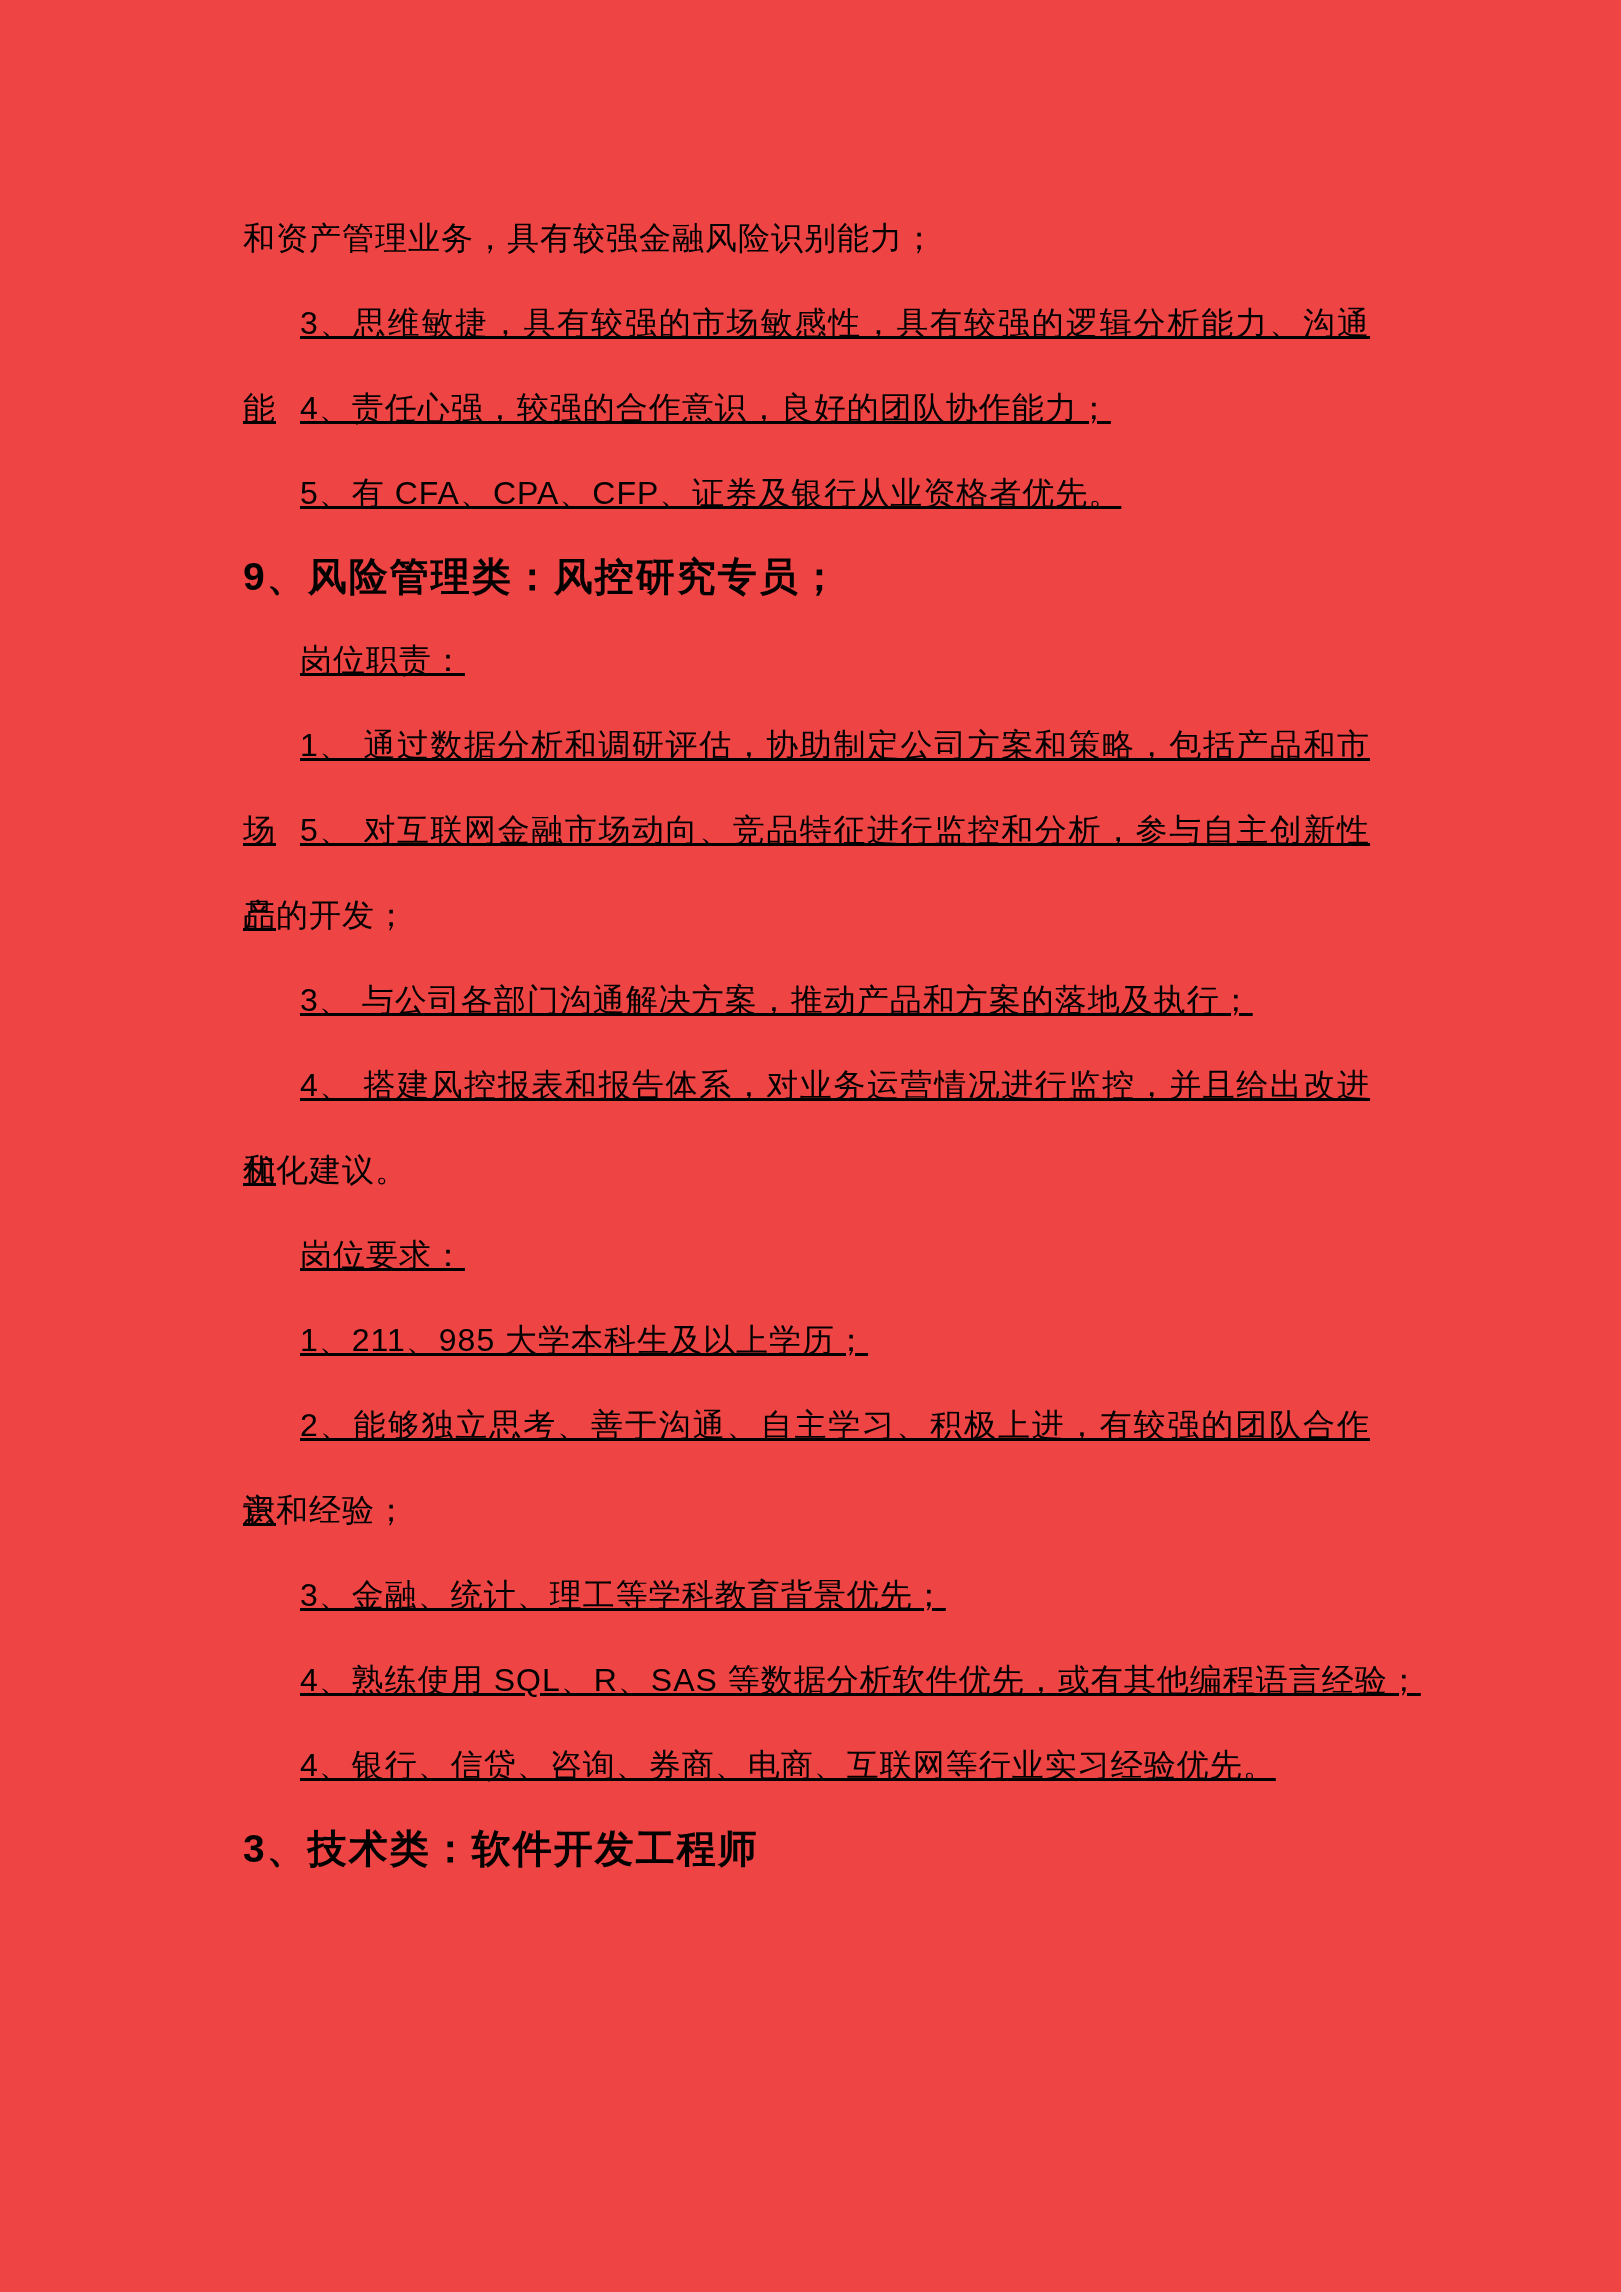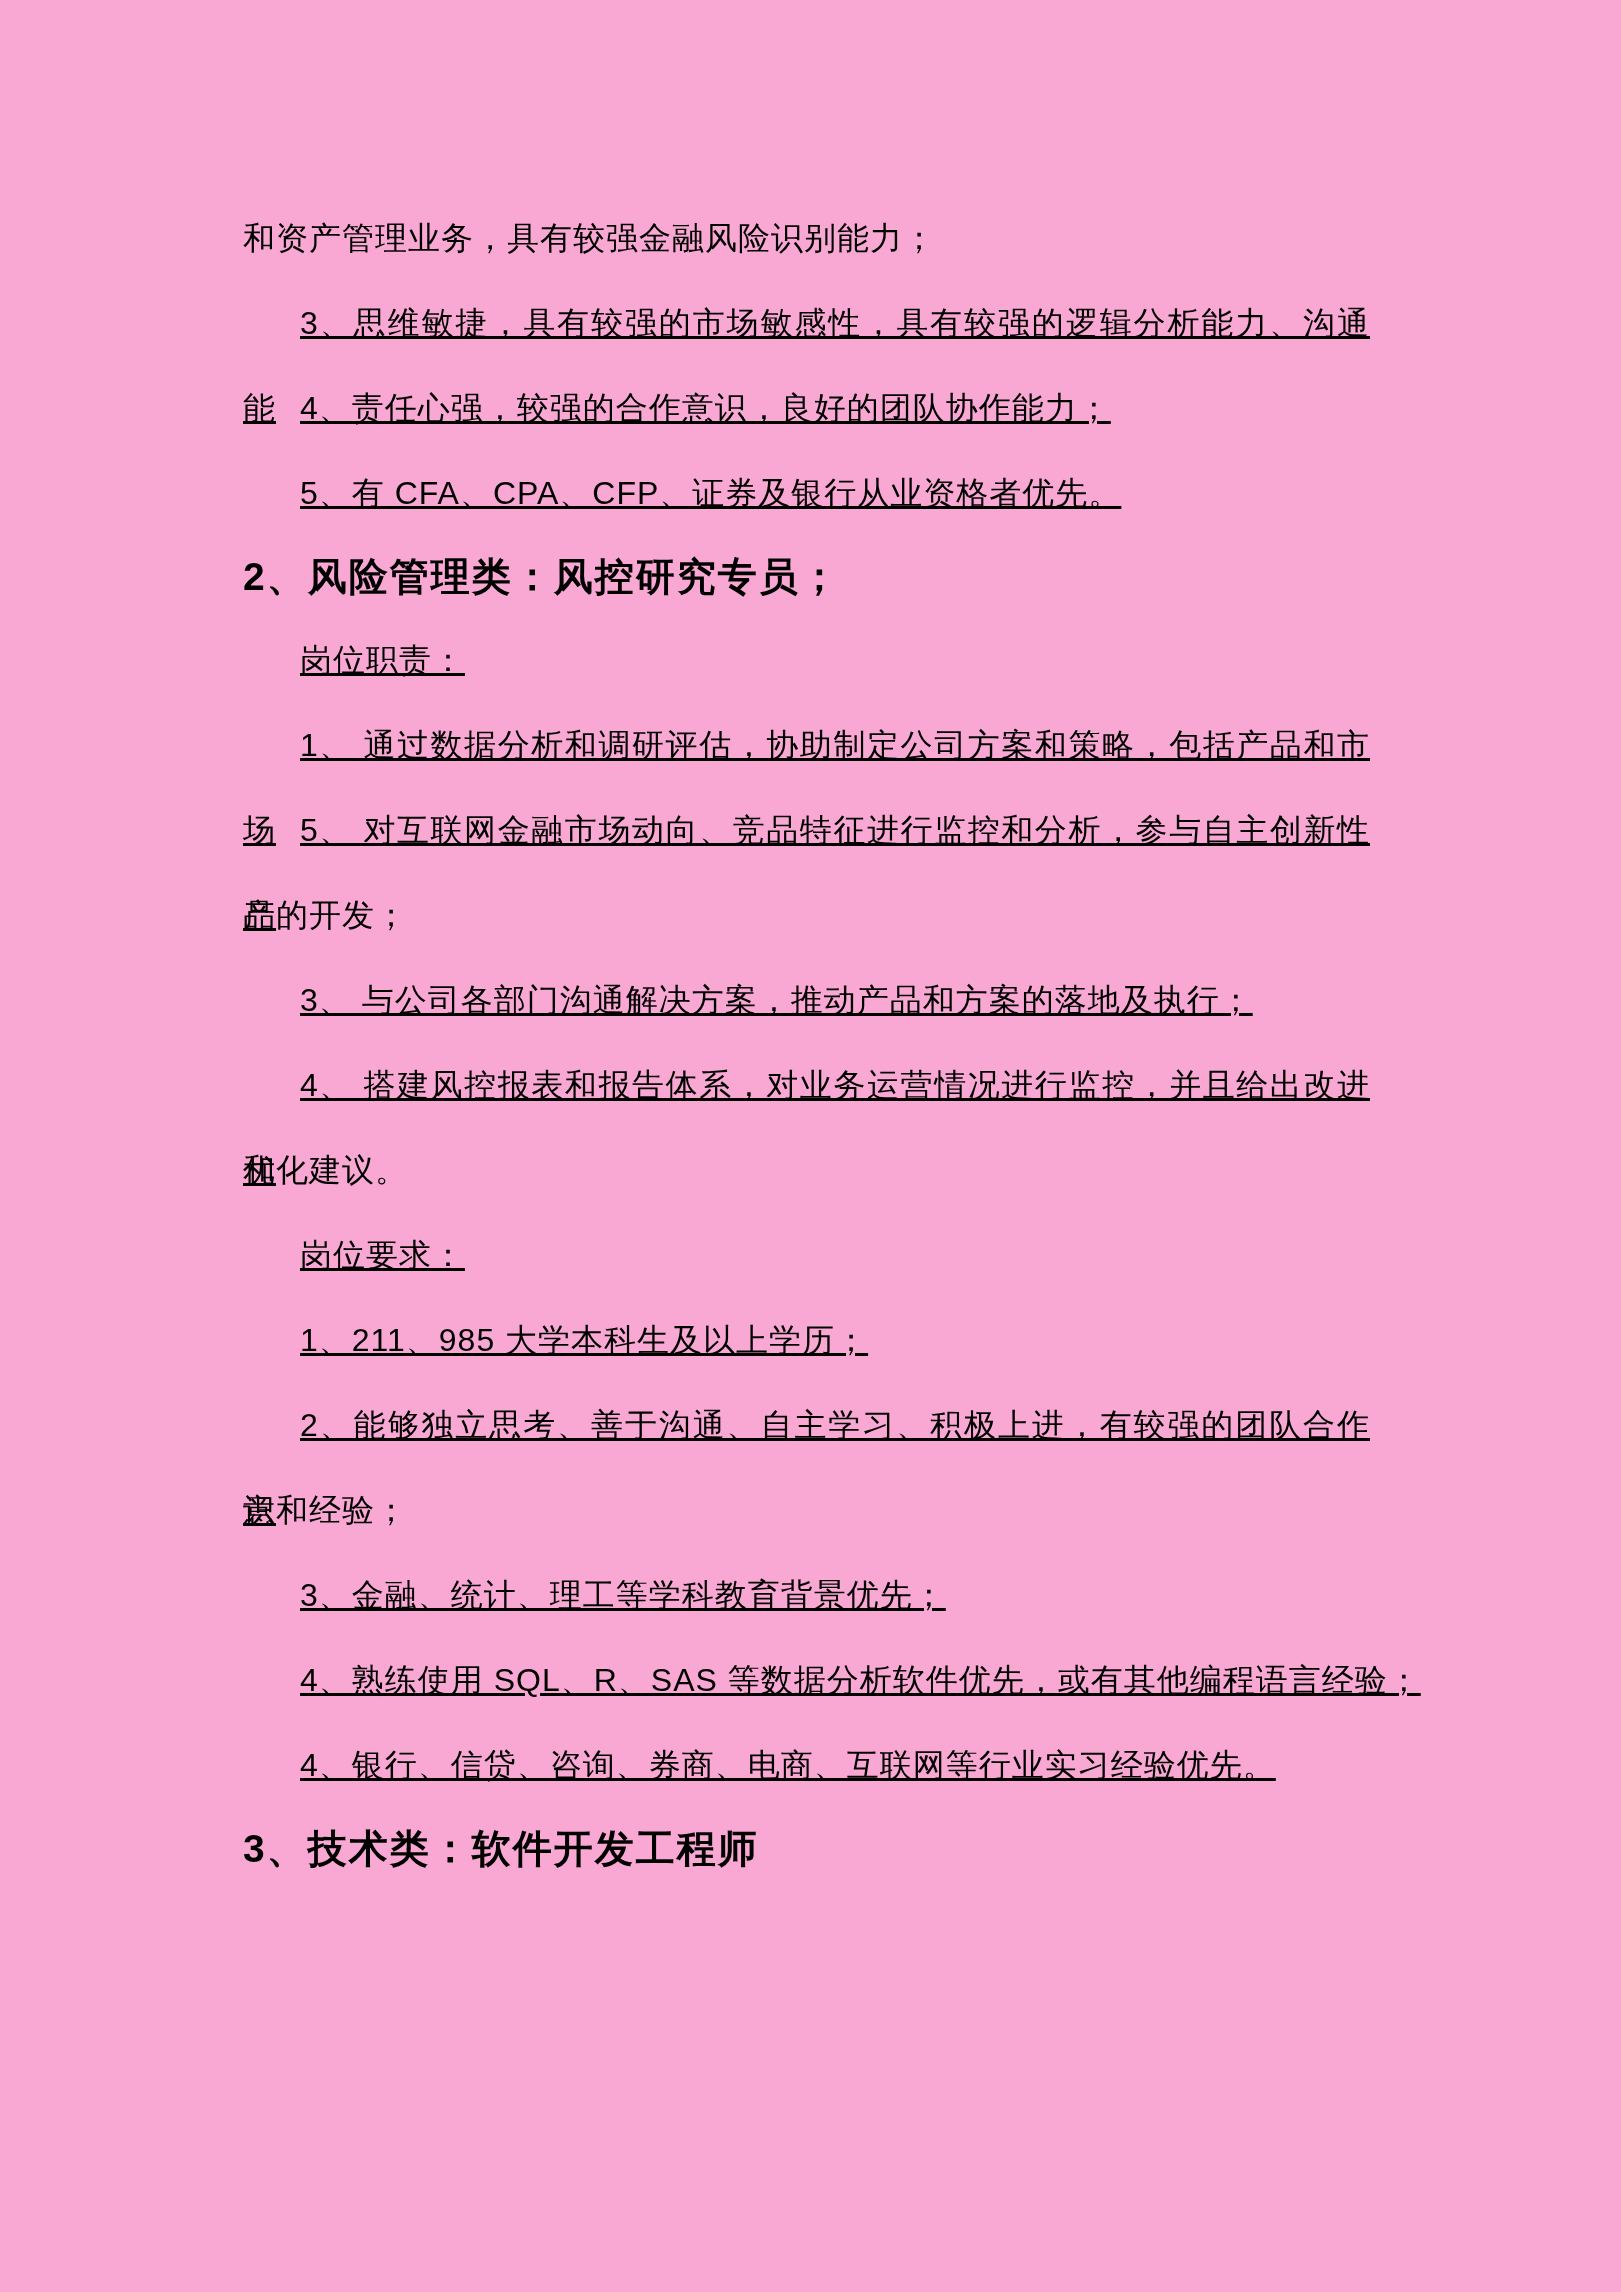--- a/index.html
+++ b/index.html
@@ -4,21 +4,21 @@
 <style>
   html, body {
     margin: 0;
     padding: 0;
     background: #ffffff;
   }
   .page {
     position: relative;
     width: 1621px;
     height: 2293px;
-    background: #f9a8d4;
+    background: #ef4444;
     overflow: hidden;
     font-family: "Liberation Sans", sans-serif;
   }
   .content {
     position: absolute;
     left: 243px;
     top: 196px;
     width: 1127px;
   }
   .ln {
@@ -50,21 +50,21 @@
 </style>
 </head>
 <body>
 
 <div class="page">
   <div class="content">
     <p class="ln">和资产管理业务，具有较强金融风险识别能力；</p>
     <p class="ln ind fill">3、思维敏捷，具有较强的市场敏感性，具有较强的逻辑分析能力、沟通能</p>
     <p class="ln ind">4、责任心强，较强的合作意识，良好的团队协作能力；</p>
     <p class="ln ind">5、有 CFA、CPA、CFP、证券及银行从业资格者优先。</p>
-    <p class="ln hd">2、风险管理类：风控研究专员；</p>
+    <p class="ln hd">9、风险管理类：风控研究专员；</p>
     <p class="ln ind">岗位职责：</p>
     <p class="ln ind fill">1、 通过数据分析和调研评估，协助制定公司方案和策略，包括产品和市场</p>
     <p class="ln ind fill">5、 对互联网金融市场动向、竞品特征进行监控和分析，参与自主创新性产</p>
     <p class="ln">品的开发；</p>
     <p class="ln ind">3、 与公司各部门沟通解决方案，推动产品和方案的落地及执行；</p>
     <p class="ln ind fill">4、 搭建风控报表和报告体系，对业务运营情况进行监控，并且给出改进和</p>
     <p class="ln">优化建议。</p>
     <p class="ln ind">岗位要求：</p>
     <p class="ln ind">1、211、985 大学本科生及以上学历；</p>
     <p class="ln ind fill">2、能够独立思考、善于沟通、自主学习、积极上进，有较强的团队合作意</p>

